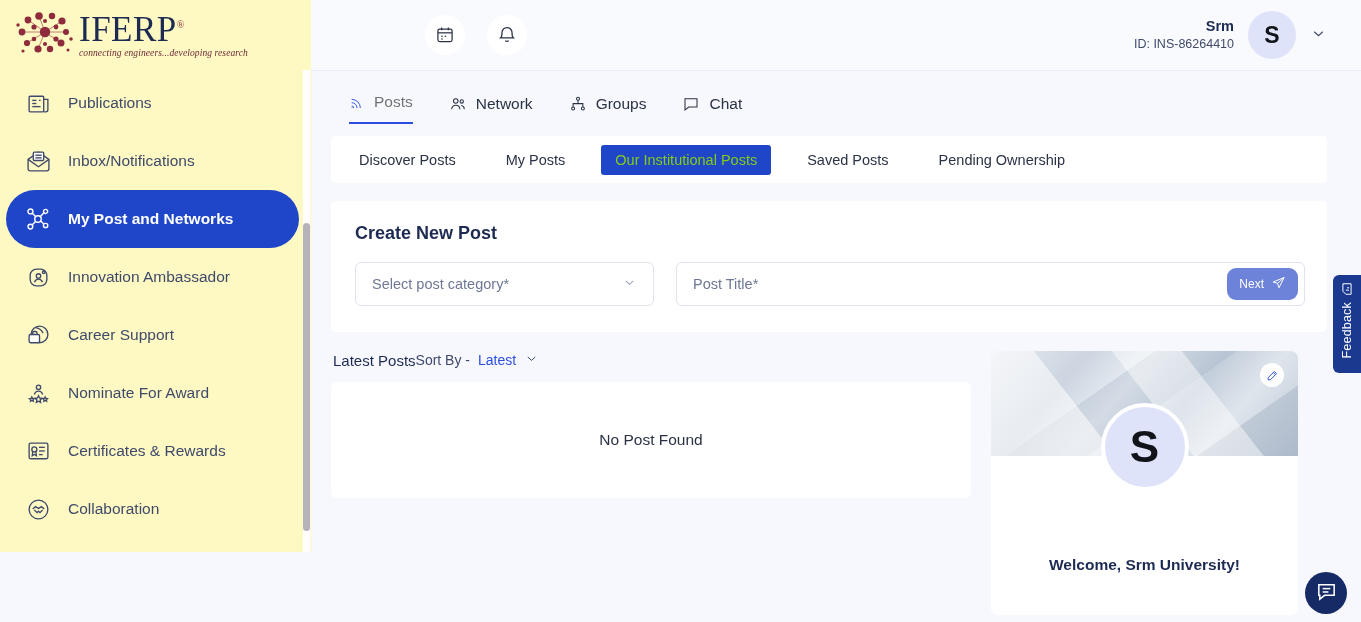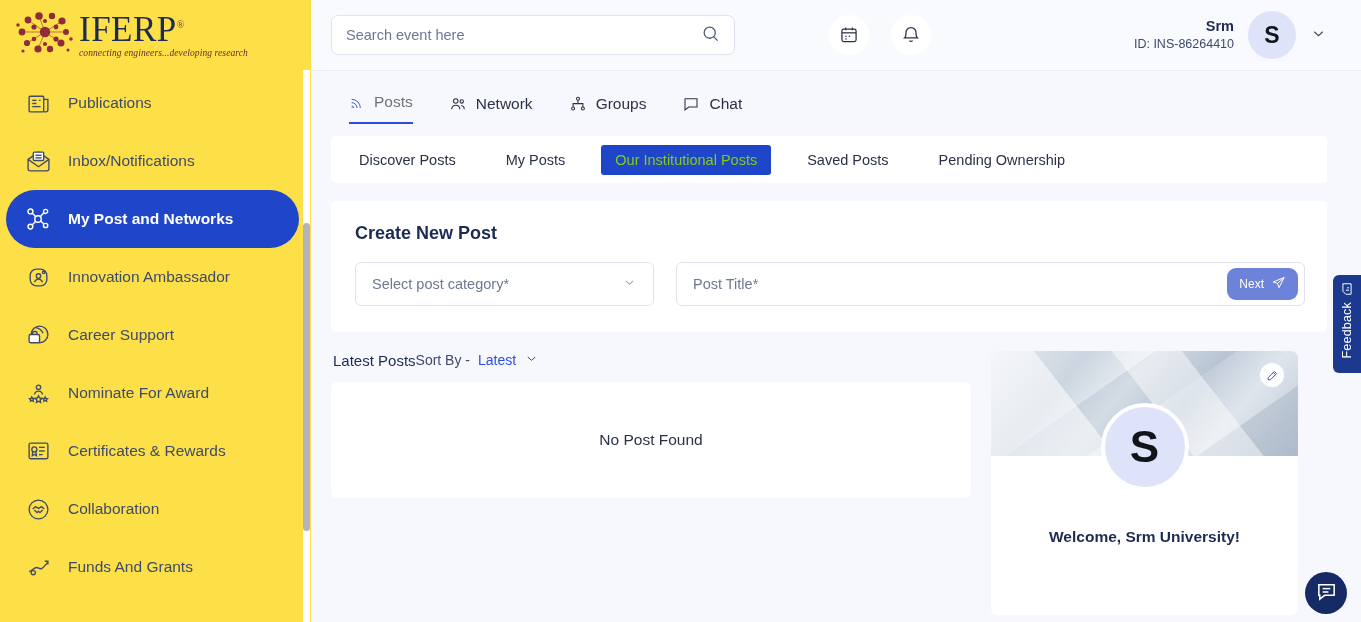--- a/index.html
+++ b/index.html
@@ -6,22 +6,22 @@
   html, body {
     width: 1361px; height: 622px;
     overflow: hidden;
     font-family: "Liberation Sans", sans-serif;
     background: #ffffff;
   }
   .app { position: relative; width: 1361px; height: 622px; display: flex; background:#f7f8fd; }
 
   
   .sidebar {
-    width: 311px; height: 622px;
-    background: #fde047;
+    width: 311px; height: 552px;
+    background: #fef9c3;
     position: relative;
     flex: 0 0 311px;
     overflow: hidden;
   }
   .logo-wrap {
     padding: 8px 0 0 14px;
     height: 70px;
   }
   .logo { display: flex; align-items: flex-start; gap: 3px; }
   .logo-mark { width: 62px; height: 52px; flex: 0 0 62px; }
@@ -258,21 +258,21 @@
     top: 52px;
     width: 88px; height: 88px; border-radius: 50%;
     background: #dfe3fa;
     border: 4px solid #ffffff;
     display: flex; align-items: center; justify-content: center;
     font-size: 44px; font-weight: bold; color: #111418;
     z-index: 2;
   }
   .welcome {
     text-align: center;
-    margin-top: 72px;
+    margin-top: 100px;
     font-size: 15.5px; font-weight: bold; color: #1d2b52;
   }
 
   
   .feedback-tab {
     position: absolute; right: 0; top: 275px;
     width: 28px; height: 98px;
     background: #1b3a8f;
     border-radius: 6px 0 0 6px;
     color: #ffffff;
@@ -469,29 +469,20 @@
 
     </nav>
 
     <div class="side-track"></div>
     <div class="side-scrollbar"></div>
   </aside>
 
   <section class="main">
 
     <header class="topbar">
-      <div class="search-box">
-        <input type="text" placeholder="Search event here" style="">
-        <span>
-          <svg viewBox="0 0 24 24" width="19" height="19" fill="none" stroke="#4a5578" stroke-width="1.6">
-              <circle cx="11" cy="11" r="7"></circle>
-              <line x1="16.2" y1="16.2" x2="21" y2="21"></line>
-            </svg>
-        </span>
-      </div>
 
       <div class="topbar-icons">
         <span class="icon-circle">
           <svg viewBox="0 0 24 24" width="20" height="20" fill="none" stroke="#2b3245" stroke-width="1.5">
               <rect x="3.5" y="5" width="17" height="15" rx="2.2"></rect>
               <line x1="3.5" y1="9.4" x2="20.5" y2="9.4"></line>
               <line x1="8" y1="3" x2="8" y2="6.2"></line>
               <line x1="16" y1="3" x2="16" y2="6.2"></line>
               <circle cx="8.4" cy="13.5" r="1" fill="#2b3245" stroke="none"></circle>
               <circle cx="12.5" cy="13.5" r="1" fill="#2b3245" stroke="none"></circle>

